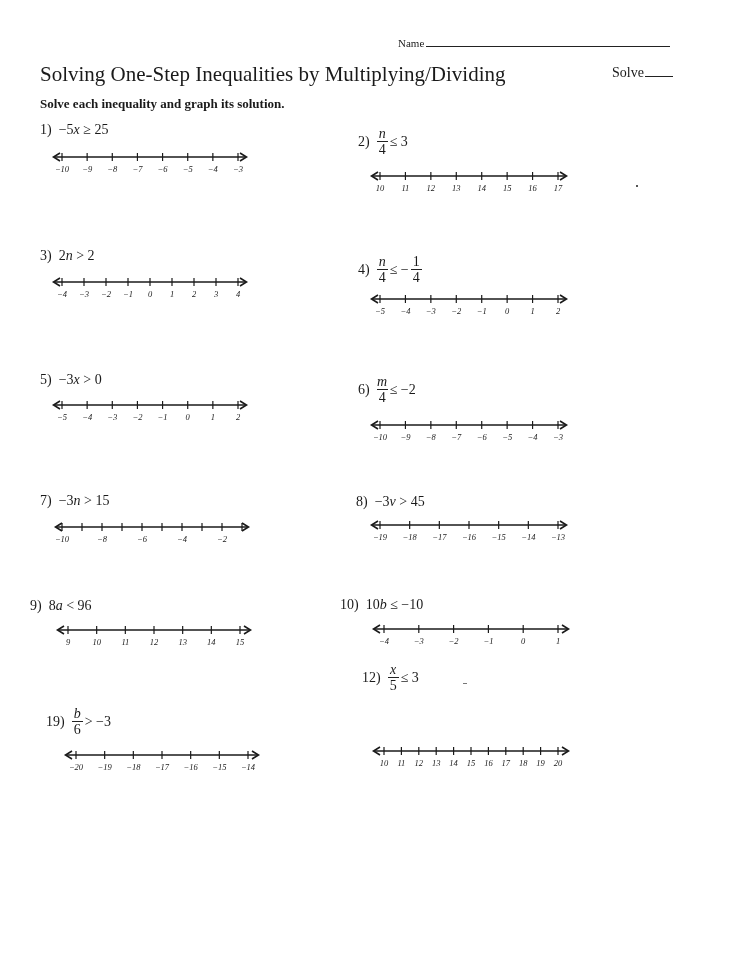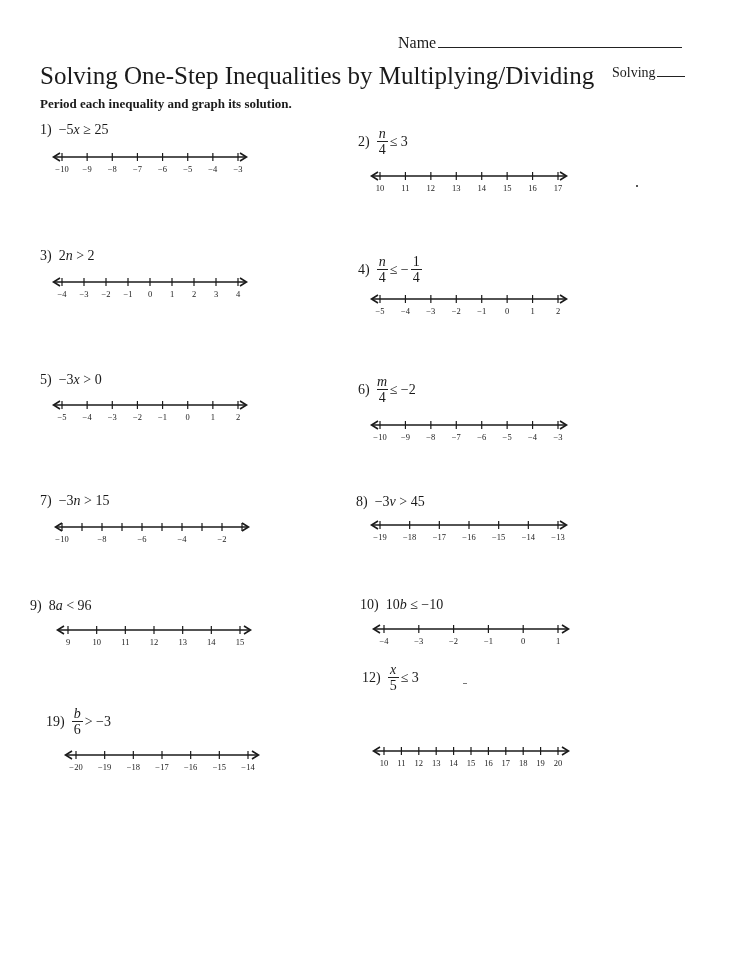--- a/index.html
+++ b/index.html
@@ -2,54 +2,54 @@
 <html><head>
 <meta charset="utf-8">
 <style>
   html, body { margin: 0; padding: 0; }
   body {
     width: 743px; height: 970px; background: #ffffff; position: relative;
     font-family: "Liberation Serif", "DejaVu Serif", serif; color: #1a1a1a;
     overflow: hidden;
   }
   .abs { position: absolute; }
-  .name-row { left: 398px; top: 34px; font-size: 16px; }
+  .name-row { left: 398px; top: 34px; font-size: 11px; }
   .name-line { display: inline-block; width: 244px; border-bottom: 1px solid #222; margin-left: 2px; height: 12px; vertical-align: baseline; }
-  .title { left: 40px; top: 62px; font-size: 25px; }
+  .title { left: 40px; top: 62px; font-size: 21px; }
   .period { left: 612px; top: 65px; font-size: 14px; }
   .period-line { display: inline-block; width: 28px; border-bottom: 1px solid #222; height: 11px; margin-left: 1px; }
   .instructions { left: 40px; top: 96px; font-size: 13px; font-weight: bold; }
 
   .problem { position: absolute; font-size: 14px; }
   .num { display: inline-block; margin-right: 7px; }
   .expr { display: inline-block; }
   .expr i { font-style: italic; }
   .frac { display: inline-flex; flex-direction: column; align-items: center; vertical-align: middle; font-size: 14px; line-height: 15px; margin-right: 2px; }
   .frac .top { font-style: italic; }
   .frac .bar { width: 11px; border-top: 1px solid #222; }
   .frac .bot { }
   .rest { display: inline-block; vertical-align: middle; }
 
-  .numline { position: absolute; }
+  .numline { position: absolute; font-style: italic; }
   .numline svg { display: block; overflow: visible; }
   .tick-label { font-family: "Liberation Serif", "DejaVu Serif", serif; font-size: 8.5px; fill: #1a1a1a; text-anchor: middle; }
   .dot-mark { left: 636px; top: 185px; width: 2px; height: 2px; background: #555; }
   .dot-mark2 { left: 463px; top: 683px; width: 4px; height: 1px; background: #777; }
 </style>
 </head>
 <body>
 
 <div class="abs name-row">
   <span>Name</span><span class="name-line"></span>
 </div>
 <div class="abs title">Solving One-Step Inequalities by Multiplying/Dividing</div>
 <div class="abs period">
-  <span>Solving</span><span class="period-line"></span>
-</div>
-<div class="abs instructions">Period each inequality and graph its solution.</div>
+  <span>Solve</span><span class="period-line"></span>
+</div>
+<div class="abs instructions">Solve each inequality and graph its solution.</div>
 <div class="abs dot-mark"></div>
 <div class="abs dot-mark2"></div>
 
 <div class="problem" style="left:40px;top:122px">
   <span class="num">1)</span><span class="expr"><span>−5</span><i>x</i><span> ≥ 25</span></span>
 </div>
 <div class="numline" style="left:52px;top:152px">
     <svg width="196" height="22">
       <line x1="2" x2="194" y1="5" y2="5" stroke="#1a1a1a" stroke-width="1.6"></line>
       <polyline points="8,1 1.5,5 8,9" fill="none" stroke="#1a1a1a" stroke-width="1.6"></polyline>
@@ -295,21 +295,21 @@
       <text x="98" y="20" class="tick-label">12</text>
       <line x1="126.66666666666667" x2="126.66666666666667" y1="1" y2="9" stroke="#1a1a1a" stroke-width="1.2"></line>
       <text x="126.66666666666667" y="20" class="tick-label">13</text>
       <line x1="155.33333333333334" x2="155.33333333333334" y1="1" y2="9" stroke="#1a1a1a" stroke-width="1.2"></line>
       <text x="155.33333333333334" y="20" class="tick-label">14</text>
       <line x1="184" x2="184" y1="1" y2="9" stroke="#1a1a1a" stroke-width="1.2"></line>
       <text x="184" y="20" class="tick-label">15</text>
     </svg>
   </div>
 
-<div class="problem" style="left:360px;top:597px">
+<div class="problem" style="left:340px;top:597px">
   <span class="num">10)</span><span class="expr"><span>10</span><i>b</i><span> ≤ −10</span></span>
 </div>
 <div class="numline" style="left:372px;top:624px">
     <svg width="198" height="22">
       <line x1="2" x2="196" y1="5" y2="5" stroke="#1a1a1a" stroke-width="1.6"></line>
       <polyline points="8,1 1.5,5 8,9" fill="none" stroke="#1a1a1a" stroke-width="1.6"></polyline>
       <polyline points="190,1 196.5,5 190,9" fill="none" stroke="#1a1a1a" stroke-width="1.6"></polyline>
       <line x1="12" x2="12" y1="1" y2="9" stroke="#1a1a1a" stroke-width="1.2"></line>
       <text x="12" y="20" class="tick-label">−4</text>
       <line x1="46.8" x2="46.8" y1="1" y2="9" stroke="#1a1a1a" stroke-width="1.2"></line>

